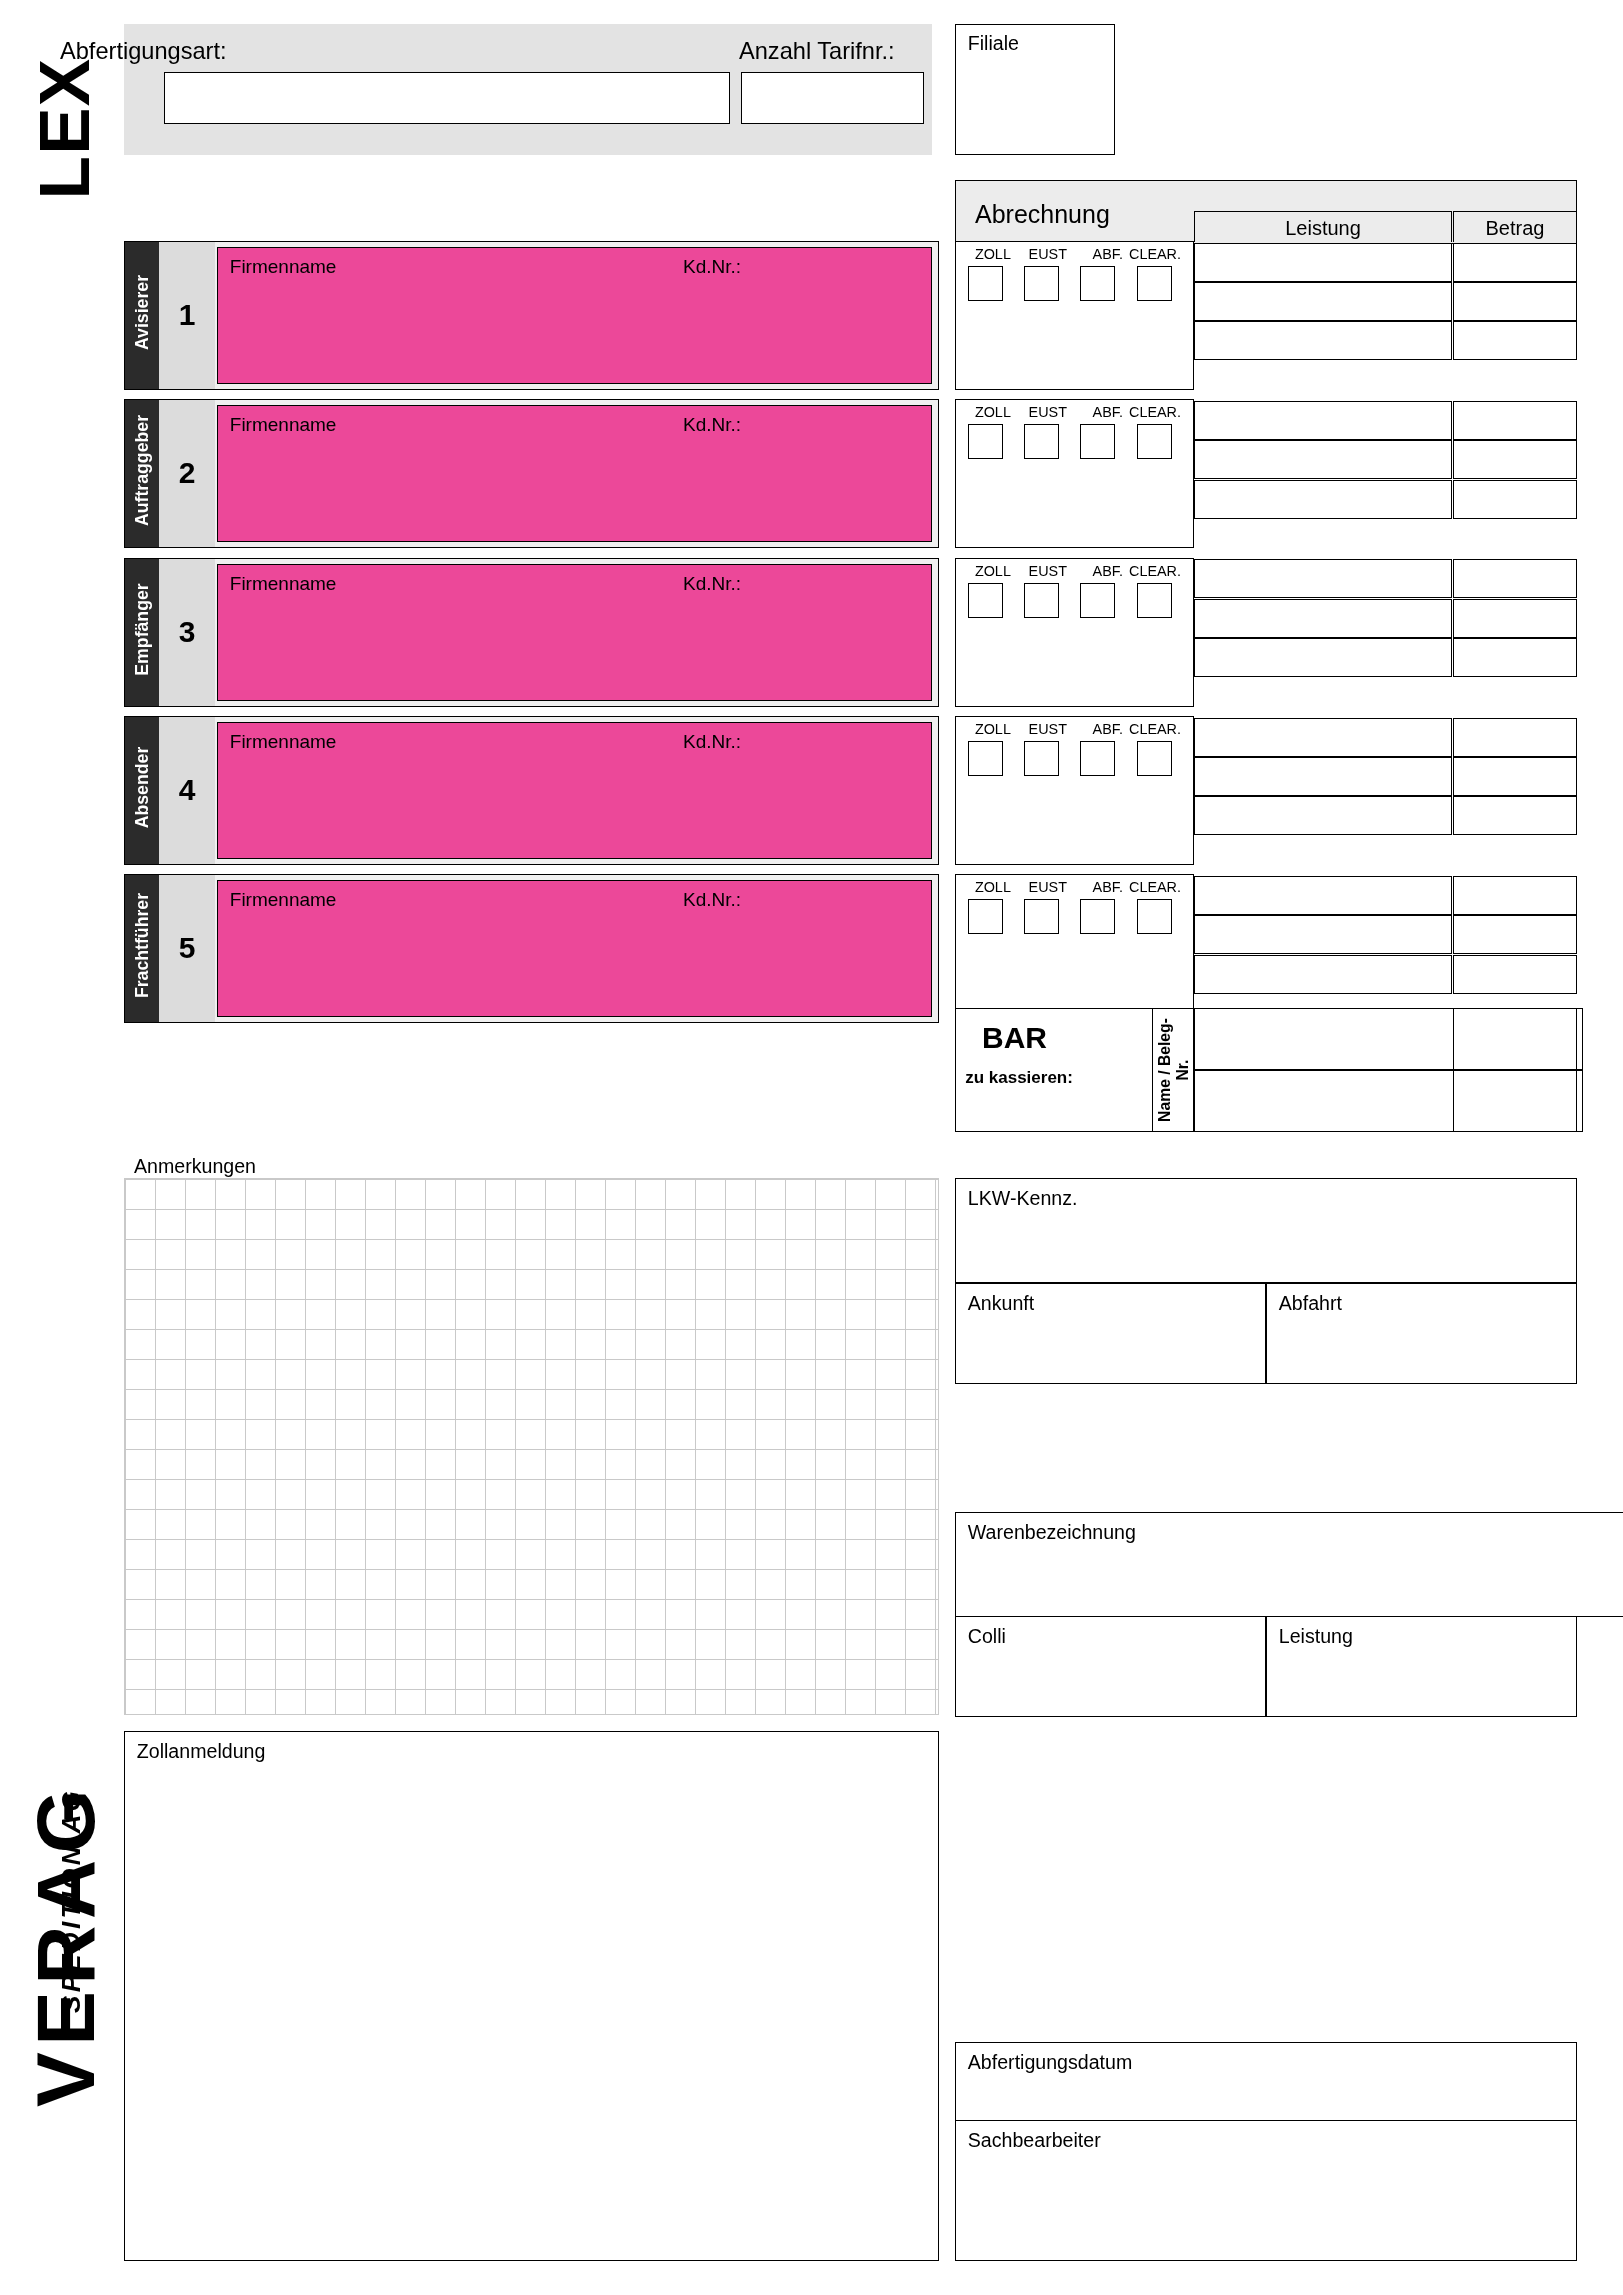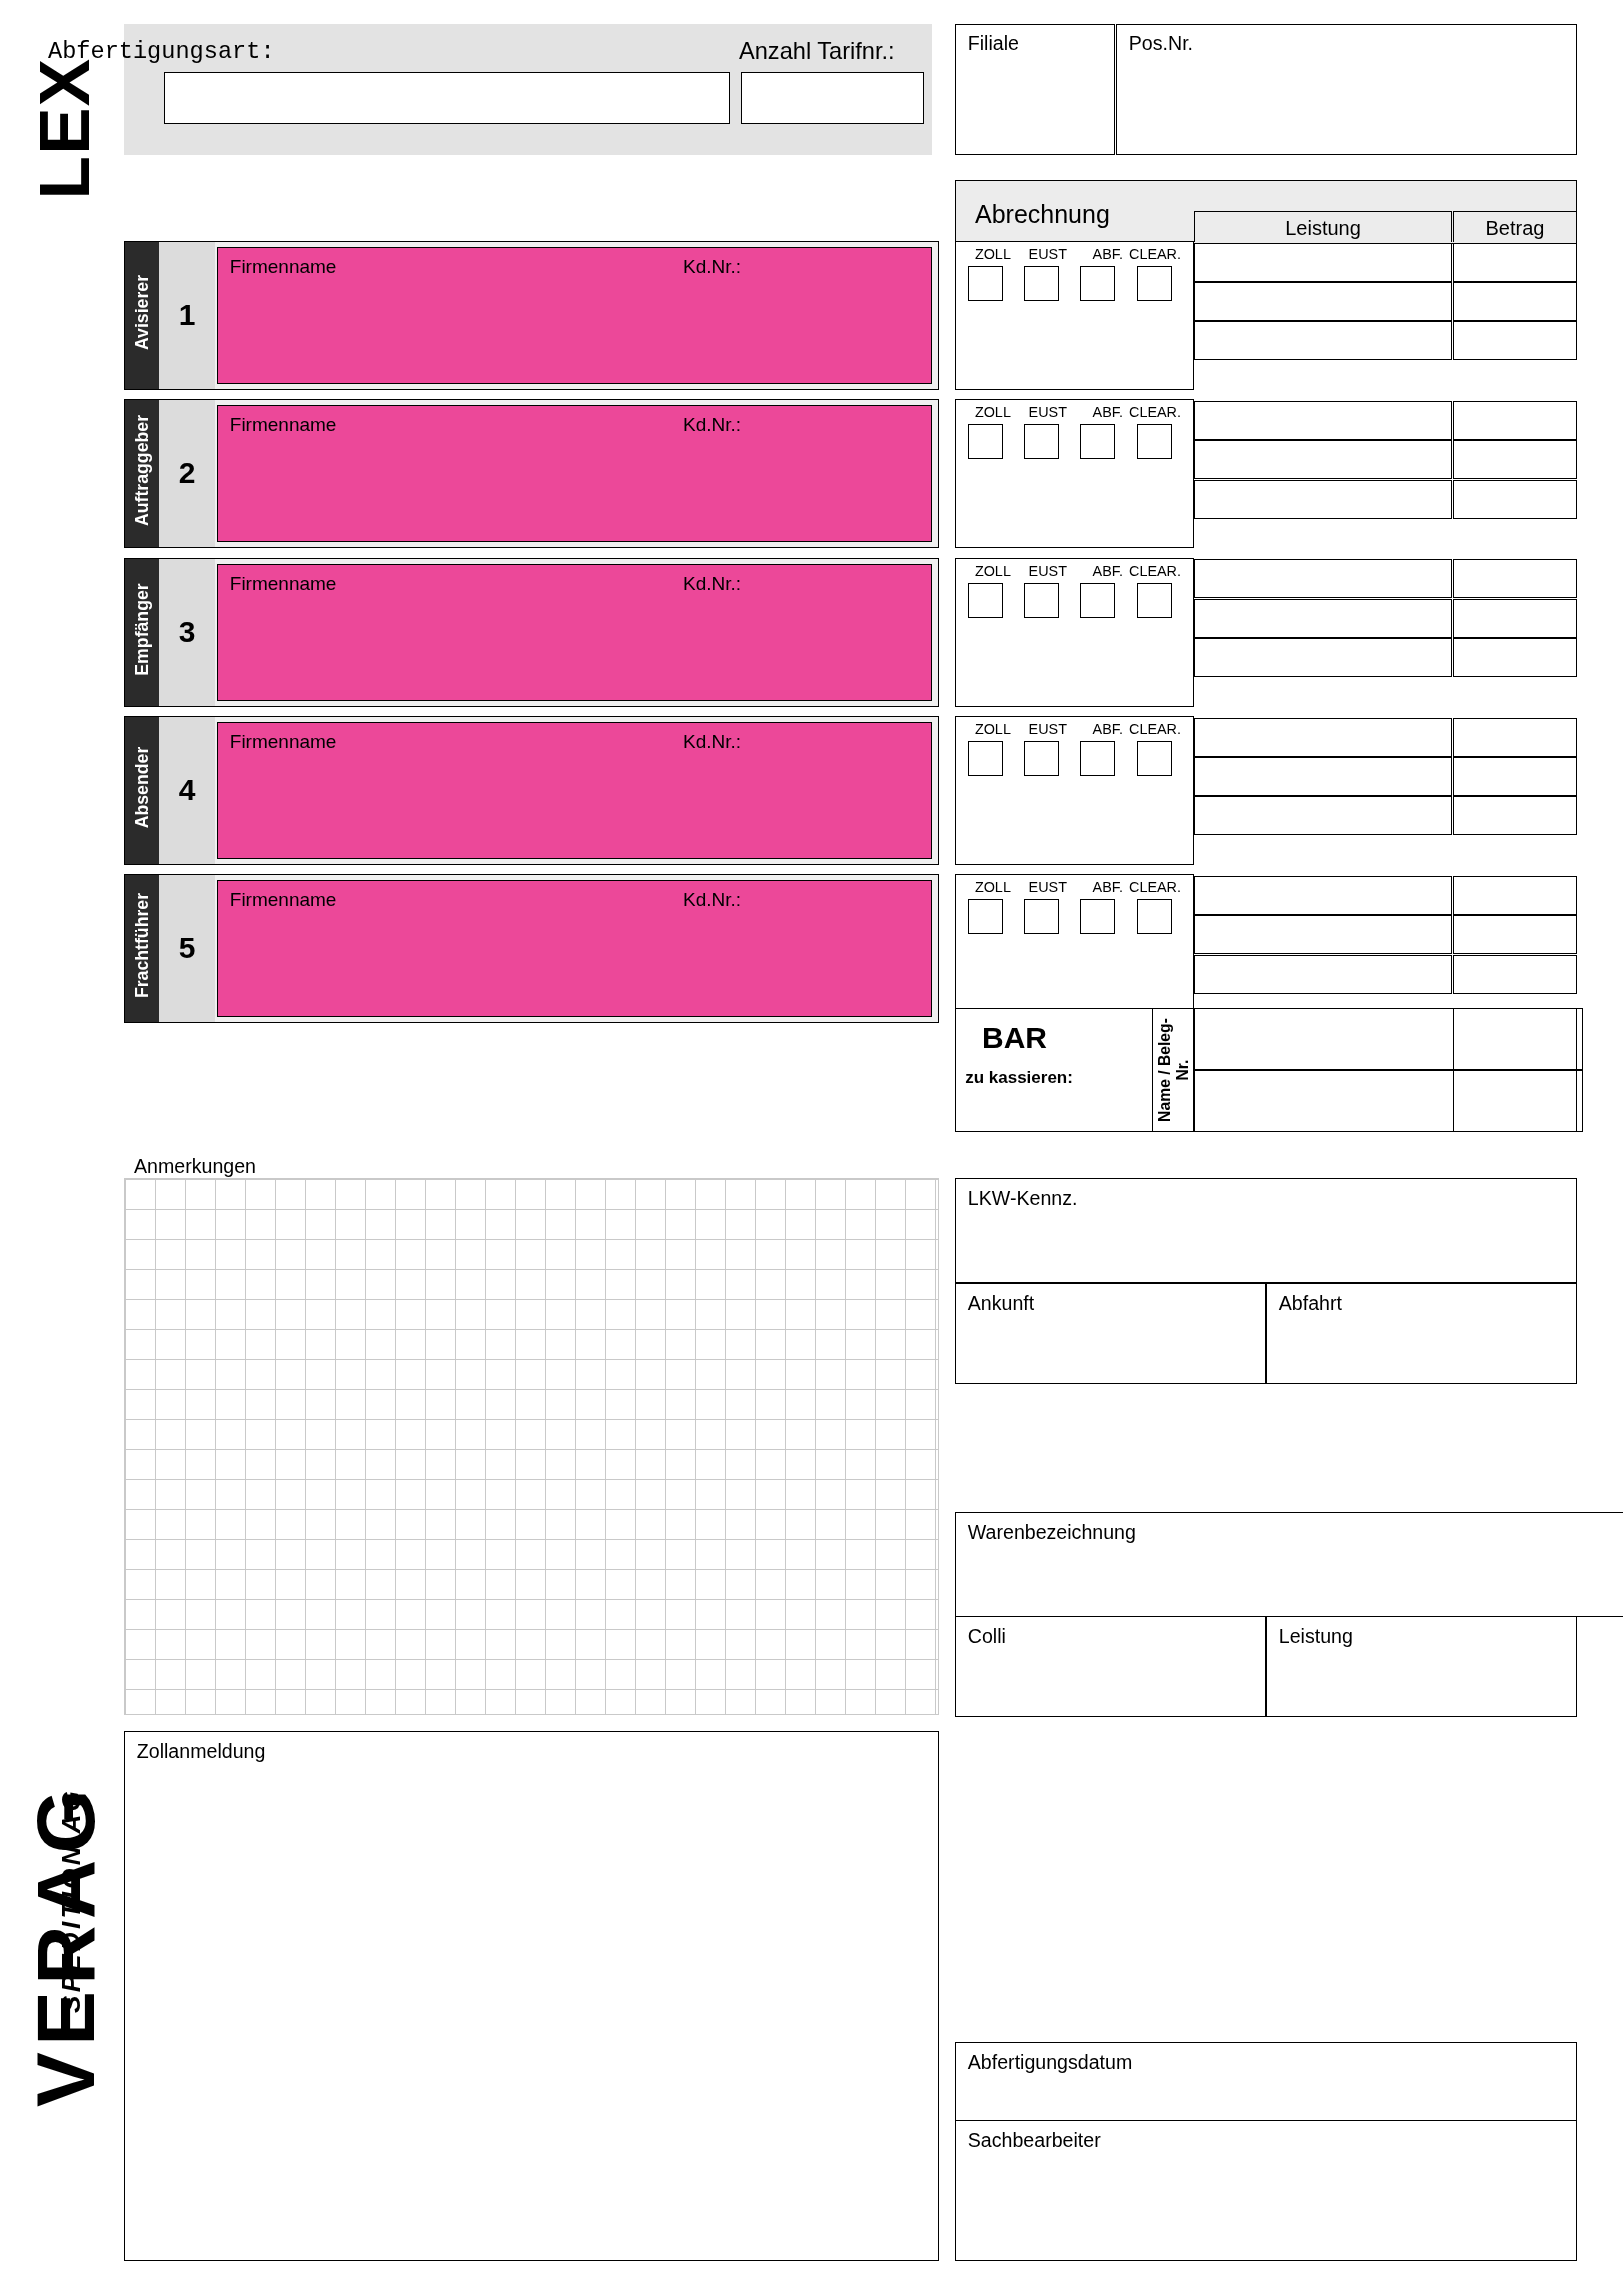--- a/index.html
+++ b/index.html
@@ -95,24 +95,23 @@
     position: absolute;
     left: 124px;
     top: 23.6px;
     width: 808px;
     height: 131px;
     background: #e3e3e3;
     box-sizing: border-box;
   }
   #abfertigungsart-label {
     position: absolute;
-    left: 48px;
+    left: 60px;
     top: 38px;
     font-size: 23.6px;
-    font-family: Liberation Mono, monospace;
   }
   #abfertigungsart-input {
     position: absolute;
     left: 164px;
     top: 72px;
     width: 566px;
     height: 52px;
     border: 1.3px solid #000;
     background: #fff;
     box-sizing: border-box;
@@ -406,23 +405,20 @@
   </div>
 
   <div id="abfertigungsart-block"></div>
   <div id="abfertigungsart-label" class="lbl lbl-lg">Abfertigungsart:</div>
   <div id="abfertigungsart-input"></div>
   <div id="anzahl-label" class="lbl lbl-lg">Anzahl Tarifnr.:</div>
   <div id="anzahl-input"></div>
 
   <div class="box" id="filiale-box">
     <div class="inner-label">Filiale</div>
-  </div>
-  <div class="box" id="posnr-box">
-    <div class="inner-label">Pos.Nr.</div>
   </div>
 
   <div id="abrechnung-header"></div>
   <div id="abrechnung-title">Abrechnung</div>
   <div id="leistung-cell">
     <div class="cell-label">Leistung</div>
   </div>
   <div id="betrag-cell">
     <div class="cell-label">Betrag</div>
   </div>

